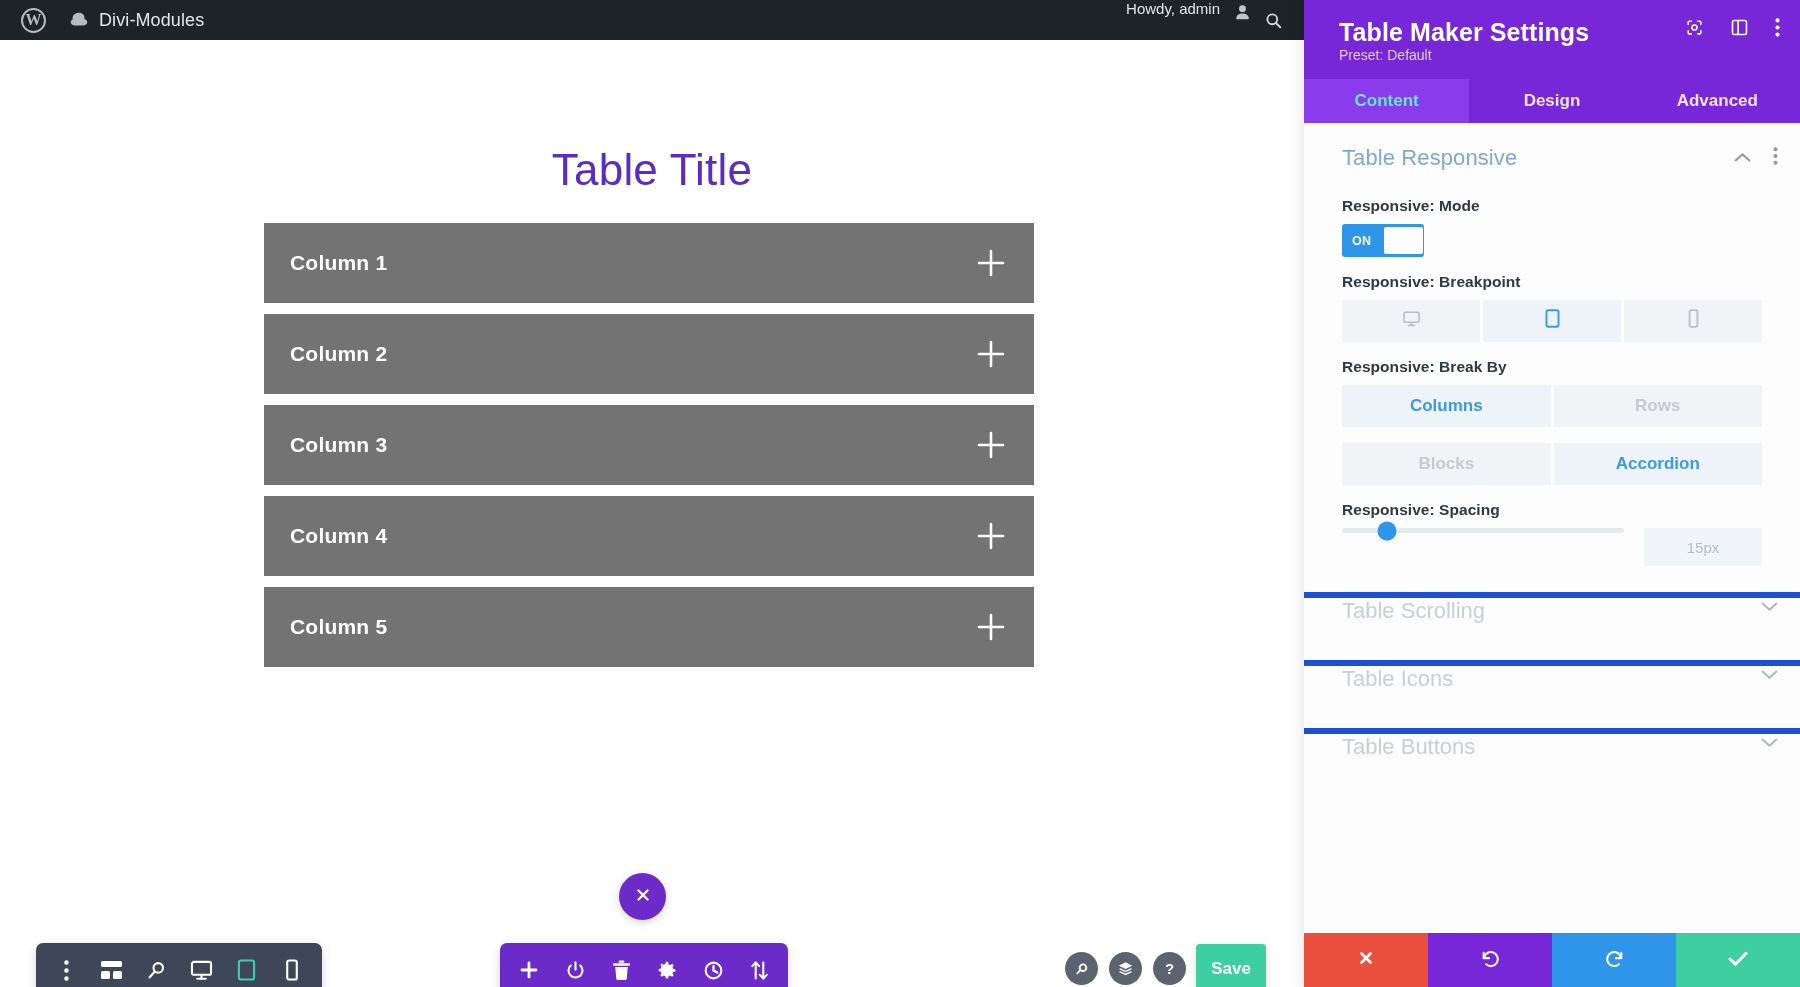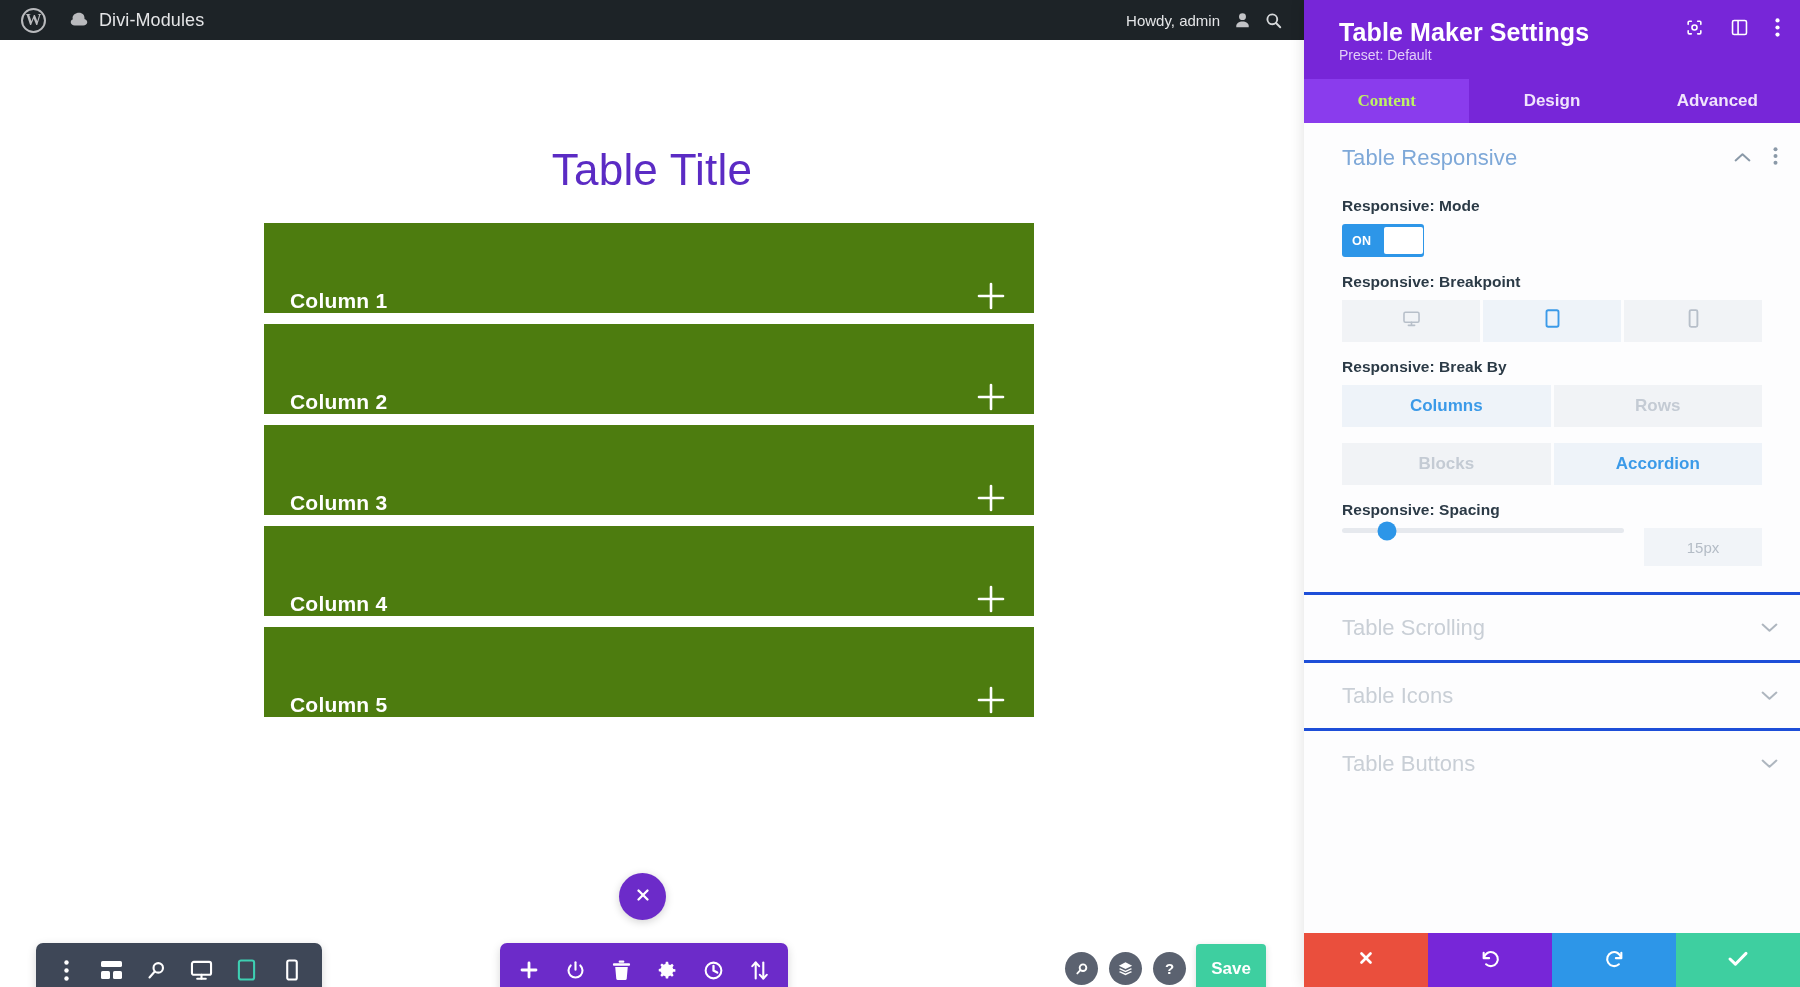--- a/index.html
+++ b/index.html
@@ -29,21 +29,21 @@
     border: 2.2px solid #b9babd; position: relative;
     display: flex; align-items: center; justify-content: center;
     font-size: 16px; font-weight: 700; color: #b9babd;
     font-family: "Liberation Serif", serif;
   }
   .wp-site-icon {
     width: 22px; height: 22px; color: #b9babd;
   }
   .wp-site-name { font-size: 18px; color: #e4e5e7; letter-spacing: .1px; }
   .wp-ab-right {
-    margin-left: auto; display: flex; align-items: center;
+    margin-left: auto; display: flex; 
     gap: 2px; padding-right: 14px;
   }
   .wp-howdy { font-size: 15px; color: #e4e5e7; padding-right: 8px; }
   .wp-avatar {
     width: 24px; height: 24px; color: #c3c4c7;
     display: flex; align-items: center; justify-content: center;
   }
   .wp-search {
     width: 34px; height: 40px; display: flex;
     align-items: center; justify-content: center; color: #d6d8da;
@@ -58,23 +58,23 @@
     position: absolute; top: 105px; left: 0; width: 1304px;
     text-align: center;
     font-size: 44px; font-weight: 400; color: #5b2bc4;
     letter-spacing: .2px;
   }
   .acc-wrap {
     position: absolute; top: 183px; left: 264px; width: 770px;
   }
   .acc-row {
     position: relative;
-    height: 90px; margin-bottom: 11px;
-    background: #4d7c0f;
-    display: flex; align-items: flex-end;
+    height: 80px; margin-bottom: 11px;
+    background: #737373;
+    display: flex; align-items: center;
     padding: 0 26px 0 26px;
   }
   .acc-label {
     color: #ffffff; font-size: 21px; font-weight: 600;
     letter-spacing: .2px;
   }
   .acc-plus {
     margin-left: auto; color: #ffffff;
     width: 34px; height: 34px;
     display: flex; align-items: center; justify-content: center;
@@ -157,21 +157,21 @@
   }
   .ph-icon { display: flex; align-items: center; justify-content: center; }
 
   .panel-tabs {
     display: flex; background: #7726d8; height: 44px;
   }
   .panel-tab {
     flex: 1; display: flex; align-items: center; justify-content: center;
     color: #f0e4fc; font-size: 17px; font-weight: 600;
   }
-  .panel-tab.active { background: #8a3ced; color: #bef264; font-family: Liberation Serif, serif; }
+  .panel-tab.active { background: #8a3ced; color: #5eead4; }
 
   .panel-body {
     flex: 1; overflow: hidden; background: #fdfdfe;
     position: relative;
   }
   .section-head {
     display: flex; align-items: center;
     padding: 22px 22px 10px 38px;
   }
   .section-title {
@@ -223,23 +223,23 @@
     width: 19px; height: 19px; border-radius: 50%;
     background: #2d96e8;
   }
   .slider-val {
     width: 118px; height: 38px; background: #f1f4f8;
     display: flex; align-items: center; justify-content: center;
     color: #b4bcc6; font-size: 15px;
   }
 
   .collapsed-row {
-    display: flex; align-items: center;
+    display: flex; align-items: flex-start;
     padding: 0 22px 0 38px; height: 68px;
-    border-top: 3px solid #1d4ed8;
+    border-top: 6px solid #1d4ed8;
   }
   .collapsed-title {
     font-size: 22px; color: #c9cfd6; font-weight: 500;
   }
   .collapsed-chev { margin-left: auto; color: #aeb6bf; }
 
   .divider-space { height: 26px; }
 
   .panel-footer {
     display: flex; height: 54px; width: 496px;

